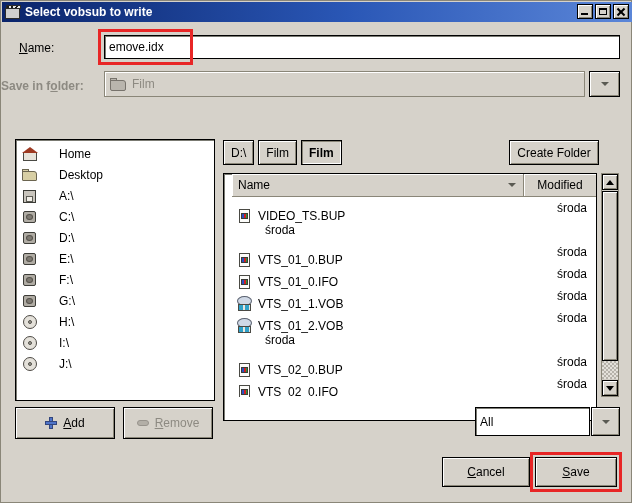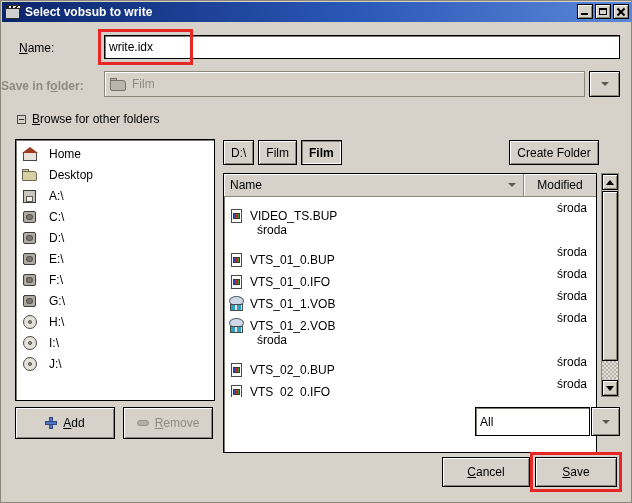--- a/index.html
+++ b/index.html
@@ -72,21 +72,21 @@
   .expander{position:absolute;left:16px;top:111px;display:flex;align-items:center;gap:6px;}
   .exp-sign{width:9px;height:9px;border:1px solid #4d4a45;background:#d6d2ca;position:relative;box-sizing:border-box;}
   .exp-sign:before{content:"";position:absolute;left:1px;top:3px;width:5px;height:1px;background:#2a2a2a;}
 
   
   .places{position:absolute;left:14px;top:138px;width:200px;height:262px;
           background:#fff;border:1px solid #000;
           box-shadow:inset 1px 1px 0 #7b7b73;box-sizing:border-box;
           padding:3px 0 0 3px;overflow:hidden;}
   .place{display:flex;align-items:center;height:21px;padding-left:3px;cursor:default;}
-  .place .txt{font-size:12px;margin-left:11px;}
+  .place .txt{font-size:12px;margin-left:21px;}
   .ic{width:16px;height:16px;position:relative;flex:0 0 auto;}
   
   .ic-home:before{content:"";position:absolute;left:1px;top:6px;width:14px;height:9px;background:#e7e3da;border:1px solid #4a4a44;box-sizing:border-box;}
   .ic-home:after{content:"";position:absolute;left:0px;top:1px;width:0;height:0;border-left:8px solid transparent;border-right:8px solid transparent;border-bottom:6px solid #9e3a22;}
   
   .ic-desk:before{content:"";position:absolute;left:0px;top:4px;width:15px;height:10px;background:#d8cfa4;border:1px solid #6b6550;box-sizing:border-box;border-radius:1px 3px 1px 1px;}
   .ic-desk:after{content:"";position:absolute;left:0px;top:2px;width:7px;height:3px;background:#d8cfa4;border:1px solid #6b6550;box-sizing:border-box;}
   
   .ic-flop:before{content:"";position:absolute;left:1px;top:2px;width:13px;height:13px;background:#c9c5bd;border:1px solid #3b3b36;box-sizing:border-box;}
   .ic-flop:after{content:"";position:absolute;left:4px;top:8px;width:7px;height:6px;background:#f2efe8;border:1px solid #5c5c55;box-sizing:border-box;}
@@ -96,23 +96,23 @@
   
   .ic-cd:before{content:"";position:absolute;left:1px;top:1px;width:14px;height:14px;background:#e4e1da;border:1px solid #4d4a45;border-radius:50%;box-sizing:border-box;}
   .ic-cd:after{content:"";position:absolute;left:6px;top:6px;width:4px;height:4px;background:#9a9a92;border:1px solid #55524c;border-radius:50%;box-sizing:border-box;}
 
   
   .pathbar{position:absolute;left:222px;top:139px;height:25px;display:flex;align-items:center;gap:4px;}
   .pathbtn{height:25px;padding:0 7px;}
   .create-folder{position:absolute;left:508px;top:139px;width:90px;height:25px;}
 
   
-  .filepane{position:absolute;left:222px;top:172px;width:374px;height:280px;
+  .filepane{position:absolute;left:222px;top:172px;width:374px;height:248px;
             background:#fff;border:1px solid #000;
-            box-shadow:inset 1px 1px 0 #7b7b73;box-sizing:border-box;overflow:hidden;}
+            box-shadow:inset 1px 1px 0 #7b7b73;box-sizing:border-box;overflow:hidden;padding-left:8px;}
   .colhdr{display:flex;height:23px;}
   .col-name{flex:1;background:#d6d2ca;border-right:1px solid #8a8678;border-bottom:1px solid #8a8678;
             box-shadow:inset 1px 1px 0 #fff;box-sizing:border-box;
             display:flex;align-items:center;padding-left:6px;font-size:12px;position:relative;}
   .col-name .sort{position:absolute;right:7px;top:9px;}
   .col-mod{width:72px;background:#d6d2ca;border-bottom:1px solid #8a8678;
            box-shadow:inset 1px 1px 0 #fff;box-sizing:border-box;
            display:flex;align-items:center;justify-content:center;font-size:12px;}
   .rows{height:200px;overflow:hidden;}
   .frow{display:flex;align-items:center;height:22px;font-size:12px;cursor:default;}
@@ -176,37 +176,33 @@
         </div>
       <div class="wbtn cls">
           <i class="a"></i>
           <i class="b"></i>
         </div>
     </div>
   </div>
 
   <div class="lbl name-label"><span class="u">N</span><span>ame:</span></div>
   <div class="entry name-entry">
-    <span>write.idx</span>
+    <span>emove.idx</span>
   </div>
   <div class="redbox-name"></div>
 
   <div class="lbl dim sif-label">Save in f<span class="u">o</span>lder:</div>
   <div class="sif-box">
     <span class="folder-ic"></span>
     <span class="lbl dim">Film</span>
   </div>
   <div class="btn sif-drop">
     <span class="arrow-down"></span>
   </div>
 
-  <div class="expander">
-    <span class="exp-sign"></span>
-    <span class="lbl"><span class="u">B</span>rowse for other folders</span>
-  </div>
 
   <div class="places">
     <div class="place">
         <span class="ic ic-home"></span>
         <span class="txt">Home</span>
       </div>
     <div class="place">
         <span class="ic ic-desk"></span>
         <span class="txt">Desktop</span>
       </div>

